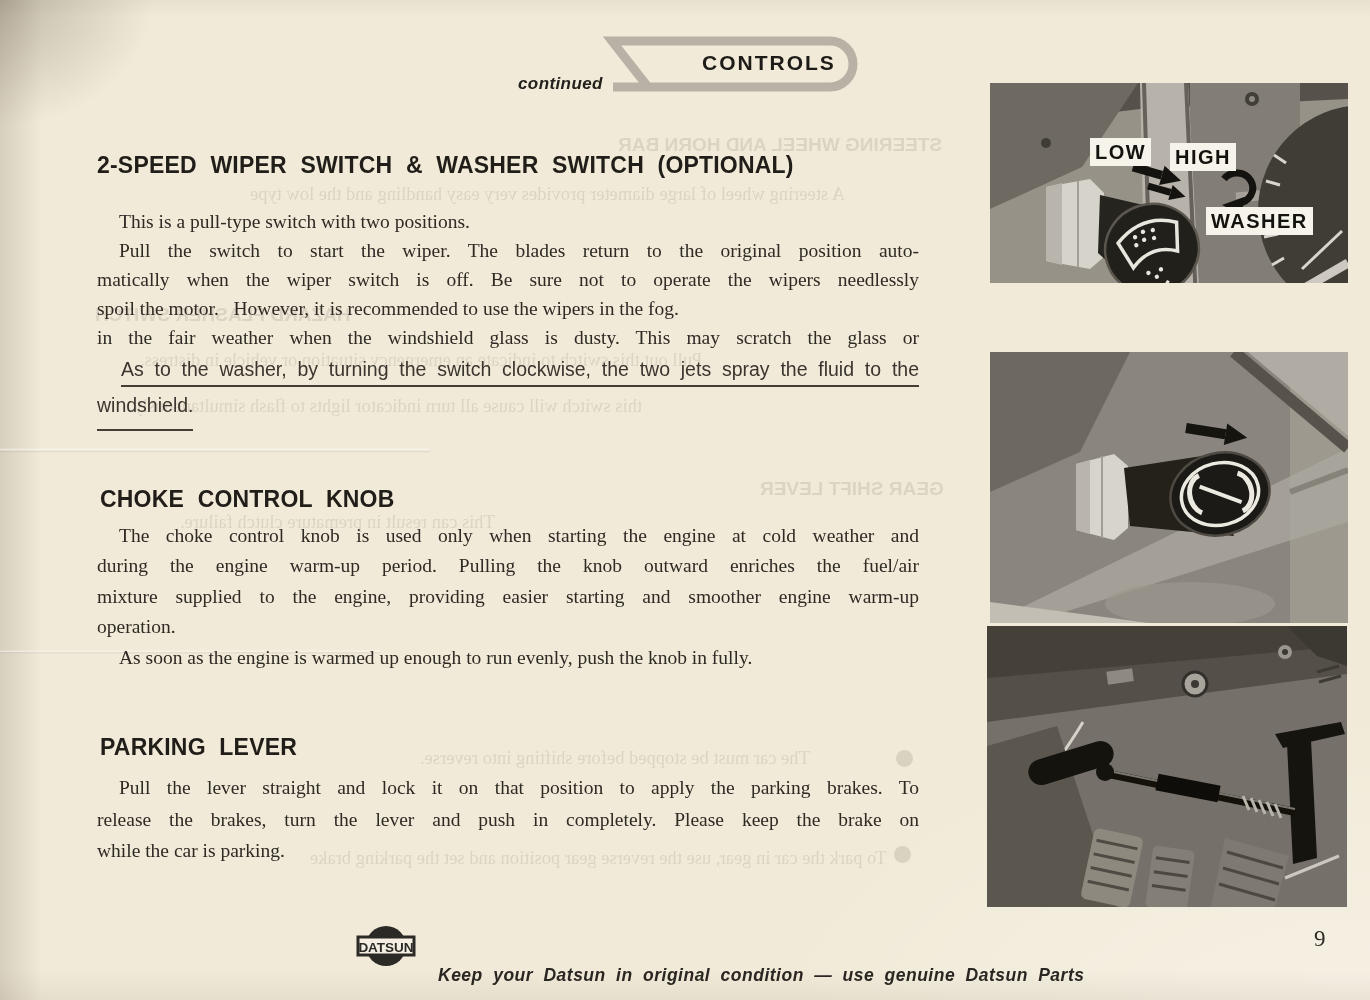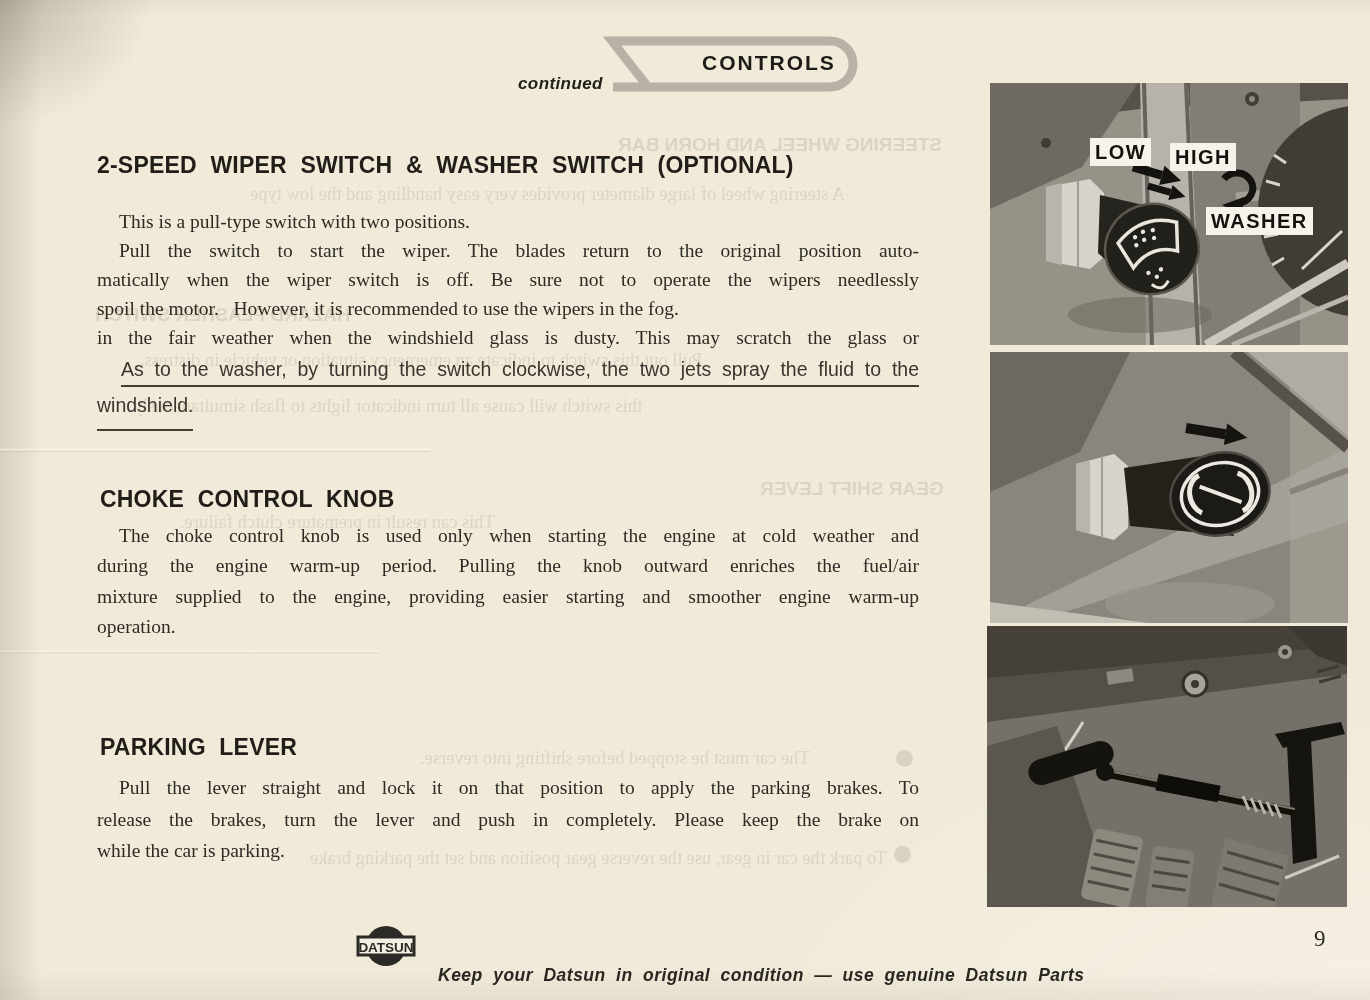--- a/index.html
+++ b/index.html
@@ -134,31 +134,32 @@
     <div class="note-line2"><span>windshield.</span></div>
   </div>
 
   <div class="sec-head" style="left:100px;top:486px;">CHOKE CONTROL KNOB</div>
 
   <div class="para lh30" style="left:97px;top:521px;">
     <div class="line jl ind">The choke control knob is used only when starting the engine at cold weather and</div>
     <div class="line jl">during the engine warm-up period.   Pulling the knob outward enriches the fuel/air</div>
     <div class="line jl">mixture supplied to the engine, providing easier starting and smoother engine warm-up</div>
     <div class="line pl">operation.</div>
+    <div class="line pl ind">As soon as the engine is warmed up enough to run evenly, push the knob in fully.</div>
   </div>
 
   <div class="sec-head" style="left:100px;top:734px;">PARKING LEVER</div>
 
   <div class="para lh31" style="left:97px;top:772px;">
     <div class="line jl ind">Pull the lever straight and lock it on that position to apply the parking brakes.   To</div>
     <div class="line jl">release the brakes, turn the lever and push in completely.   Please keep the brake on</div>
     <div class="line pl">while the car is parking.</div>
   </div>
 
-  <div class="photo" style="left:990px;top:83px;width:358px;height:262px;">
+  <div class="photo" style="left:990px;top:83px;width:358px;height:200px;">
     <svg width="358" height="262" viewBox="0 0 358 262">
       <rect width="358" height="262" fill="#979288"></rect>
       <polygon points="0,0 358,0 358,16 150,26 0,44" fill="#56524b"></polygon>
       <polygon points="0,0 148,0 92,84 0,126" fill="#6e6a62"></polygon>
       <circle cx="56" cy="60" r="5" fill="#3f3c36"></circle>
 
       <rect x="200" y="0" width="110" height="262" fill="#827e76"></rect>
       <rect x="246" y="108" width="36" height="10" fill="#a5a198" transform="rotate(-5 264 113)"></rect>
       <rect x="250" y="128" width="28" height="8" fill="#9b978e" transform="rotate(-5 264 132)"></rect>
       <circle cx="262" cy="16" r="7" fill="#413e38"></circle>

